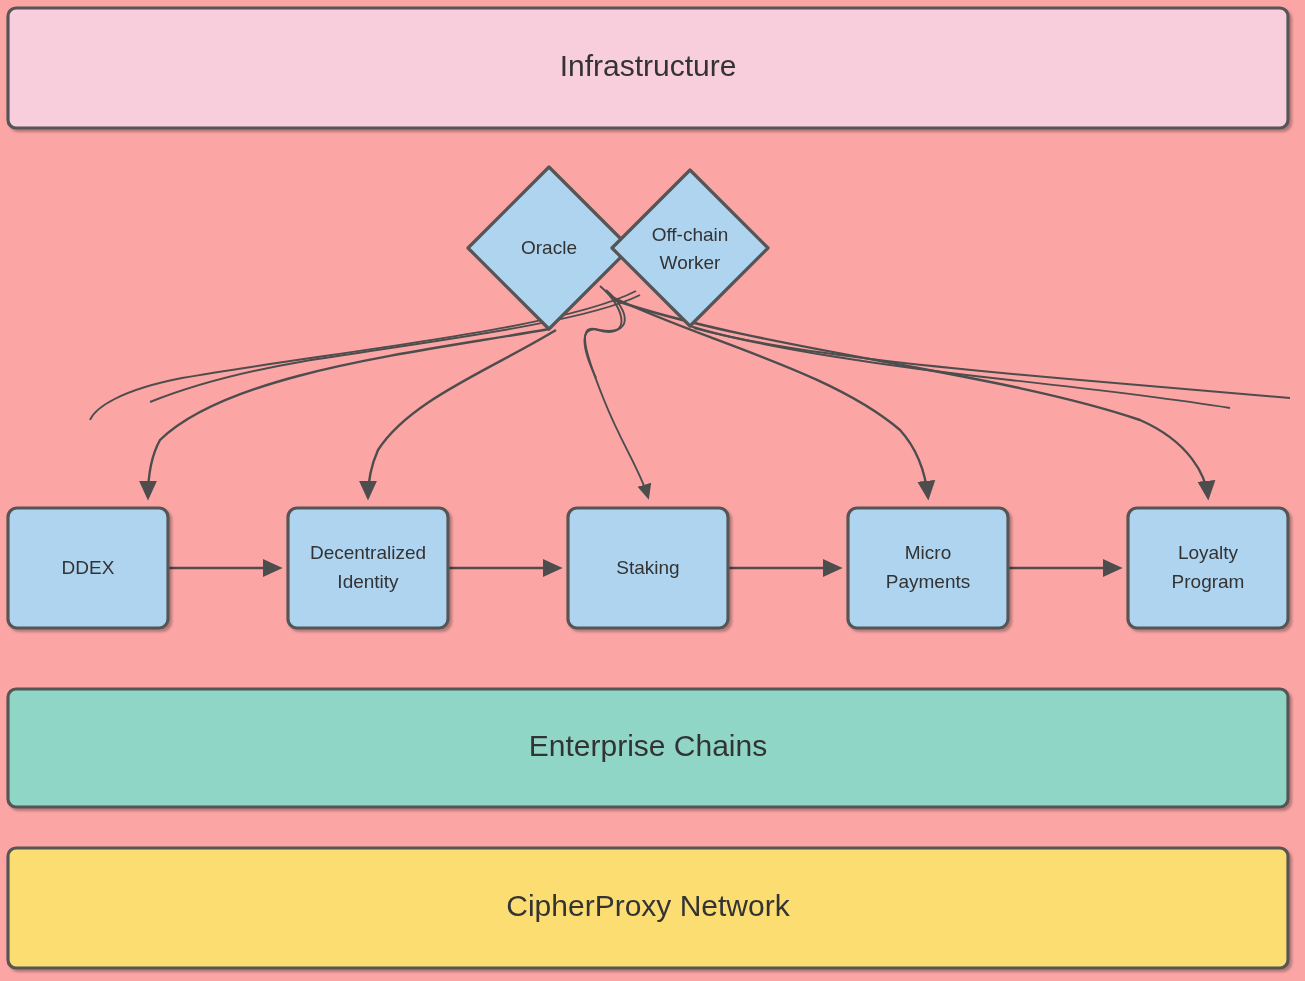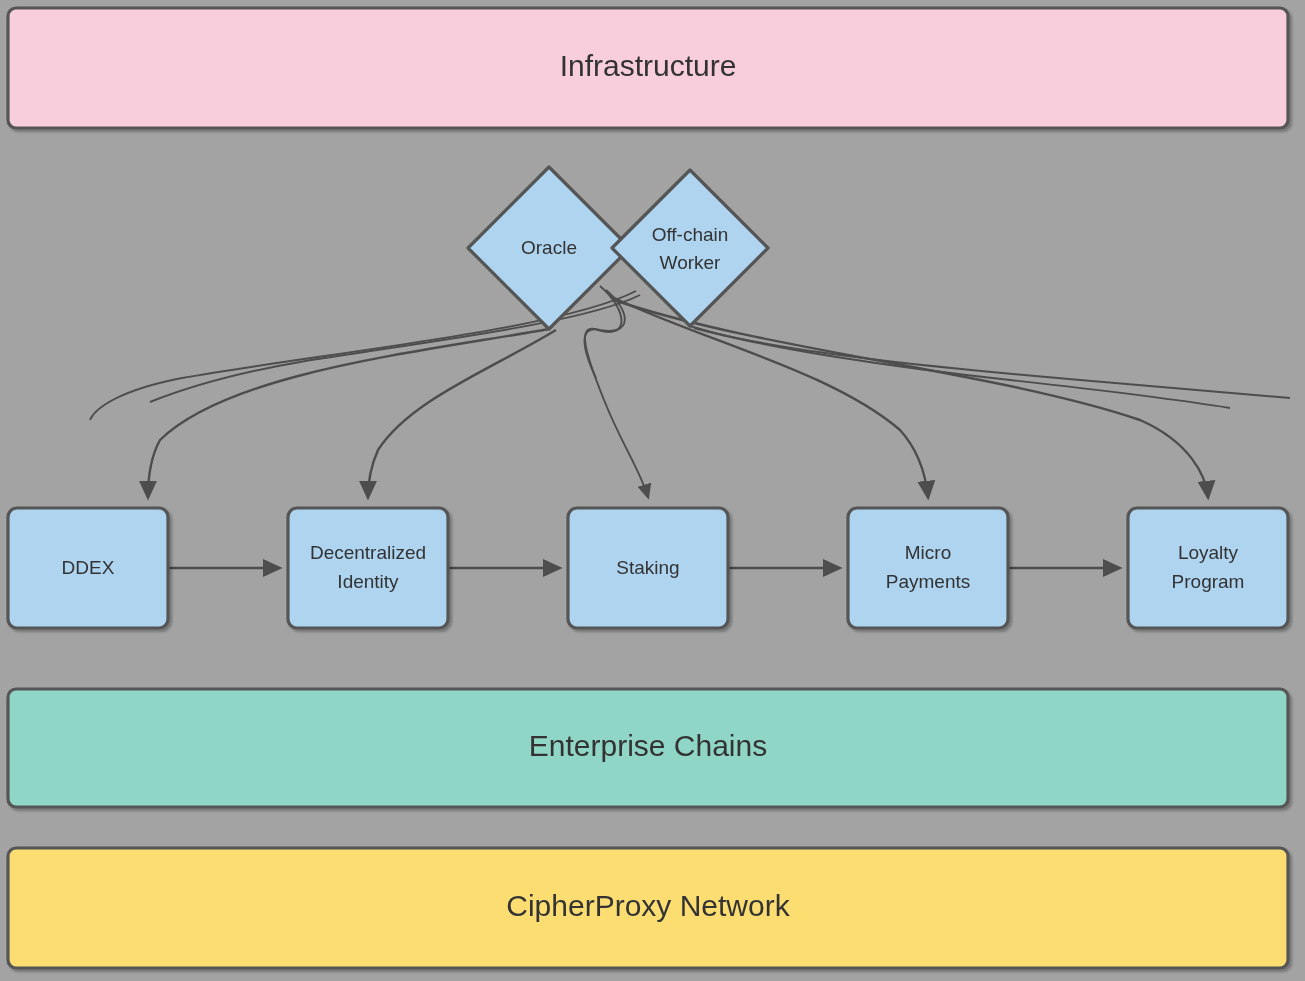--- a/index.html
+++ b/index.html
@@ -4,21 +4,21 @@
 <style>
   html, body {
     margin: 0;
     padding: 0;
     background: #FDF8EC;
   }
   #canvas {
     position: relative;
     width: 1305px;
     height: 981px;
-    background: #a3a3a3;
+    background: #fca5a5;
     overflow: hidden;
     font-family: "Liberation Sans", sans-serif;
   }
   svg.layer {
     position: absolute;
     left: 0;
     top: 0;
     width: 1305px;
     height: 981px;
   }

